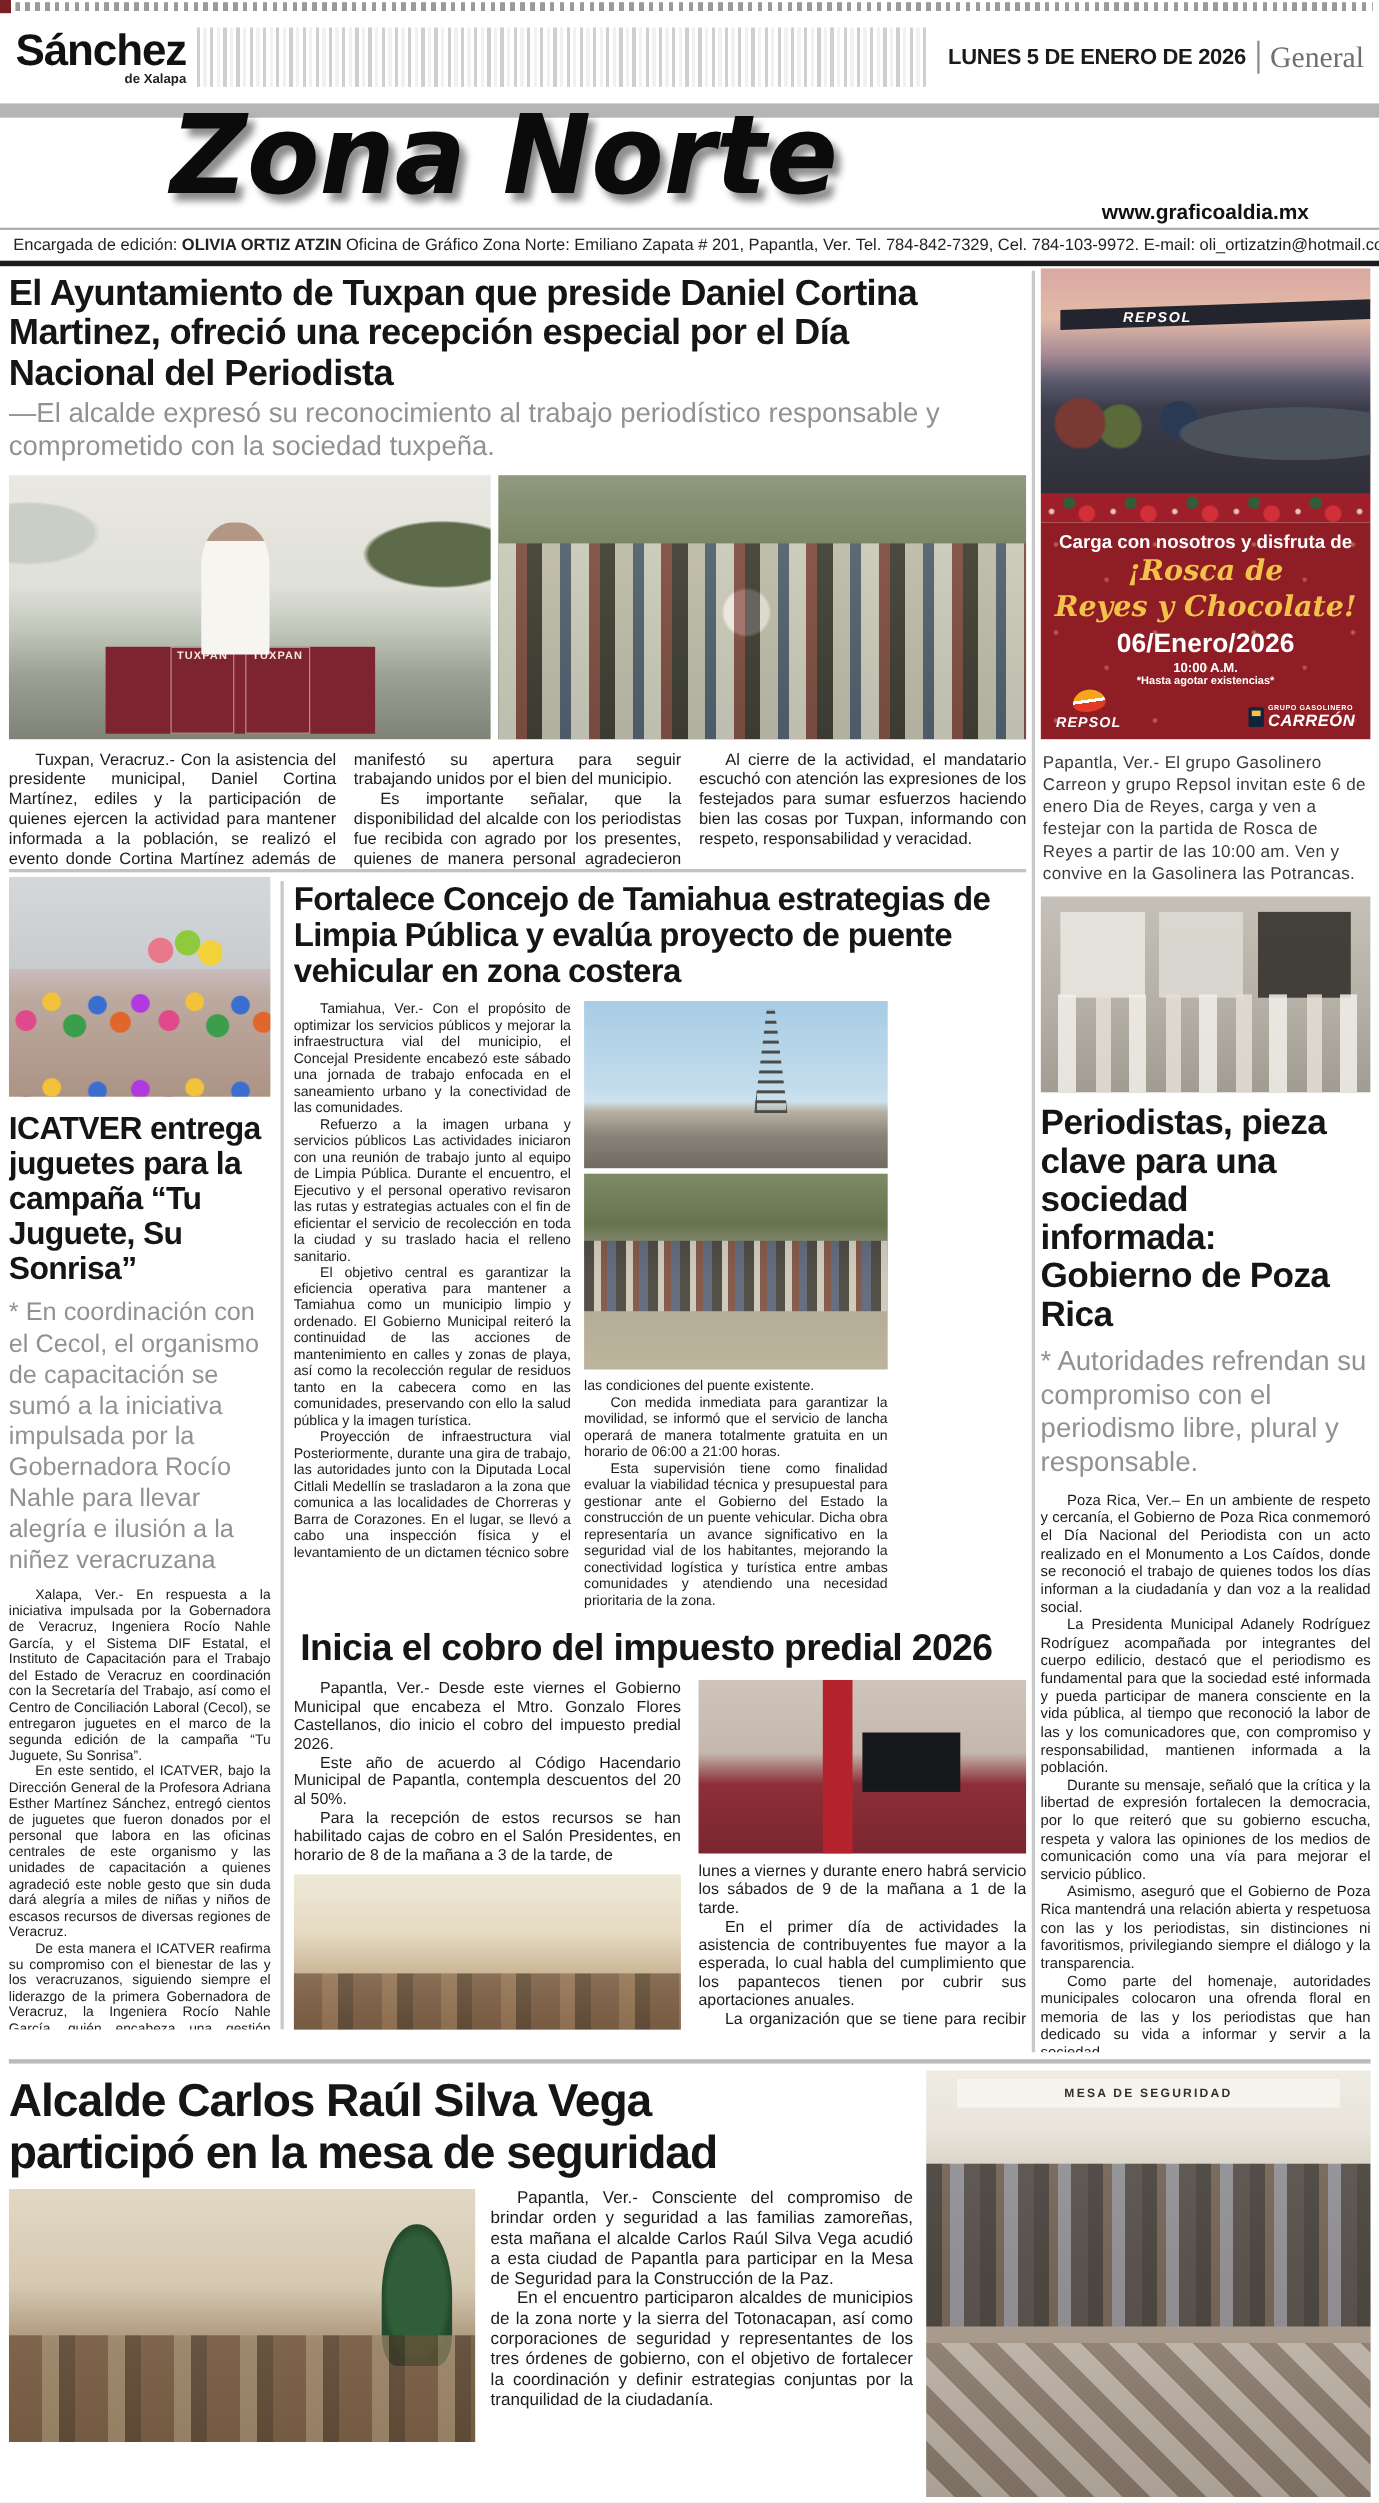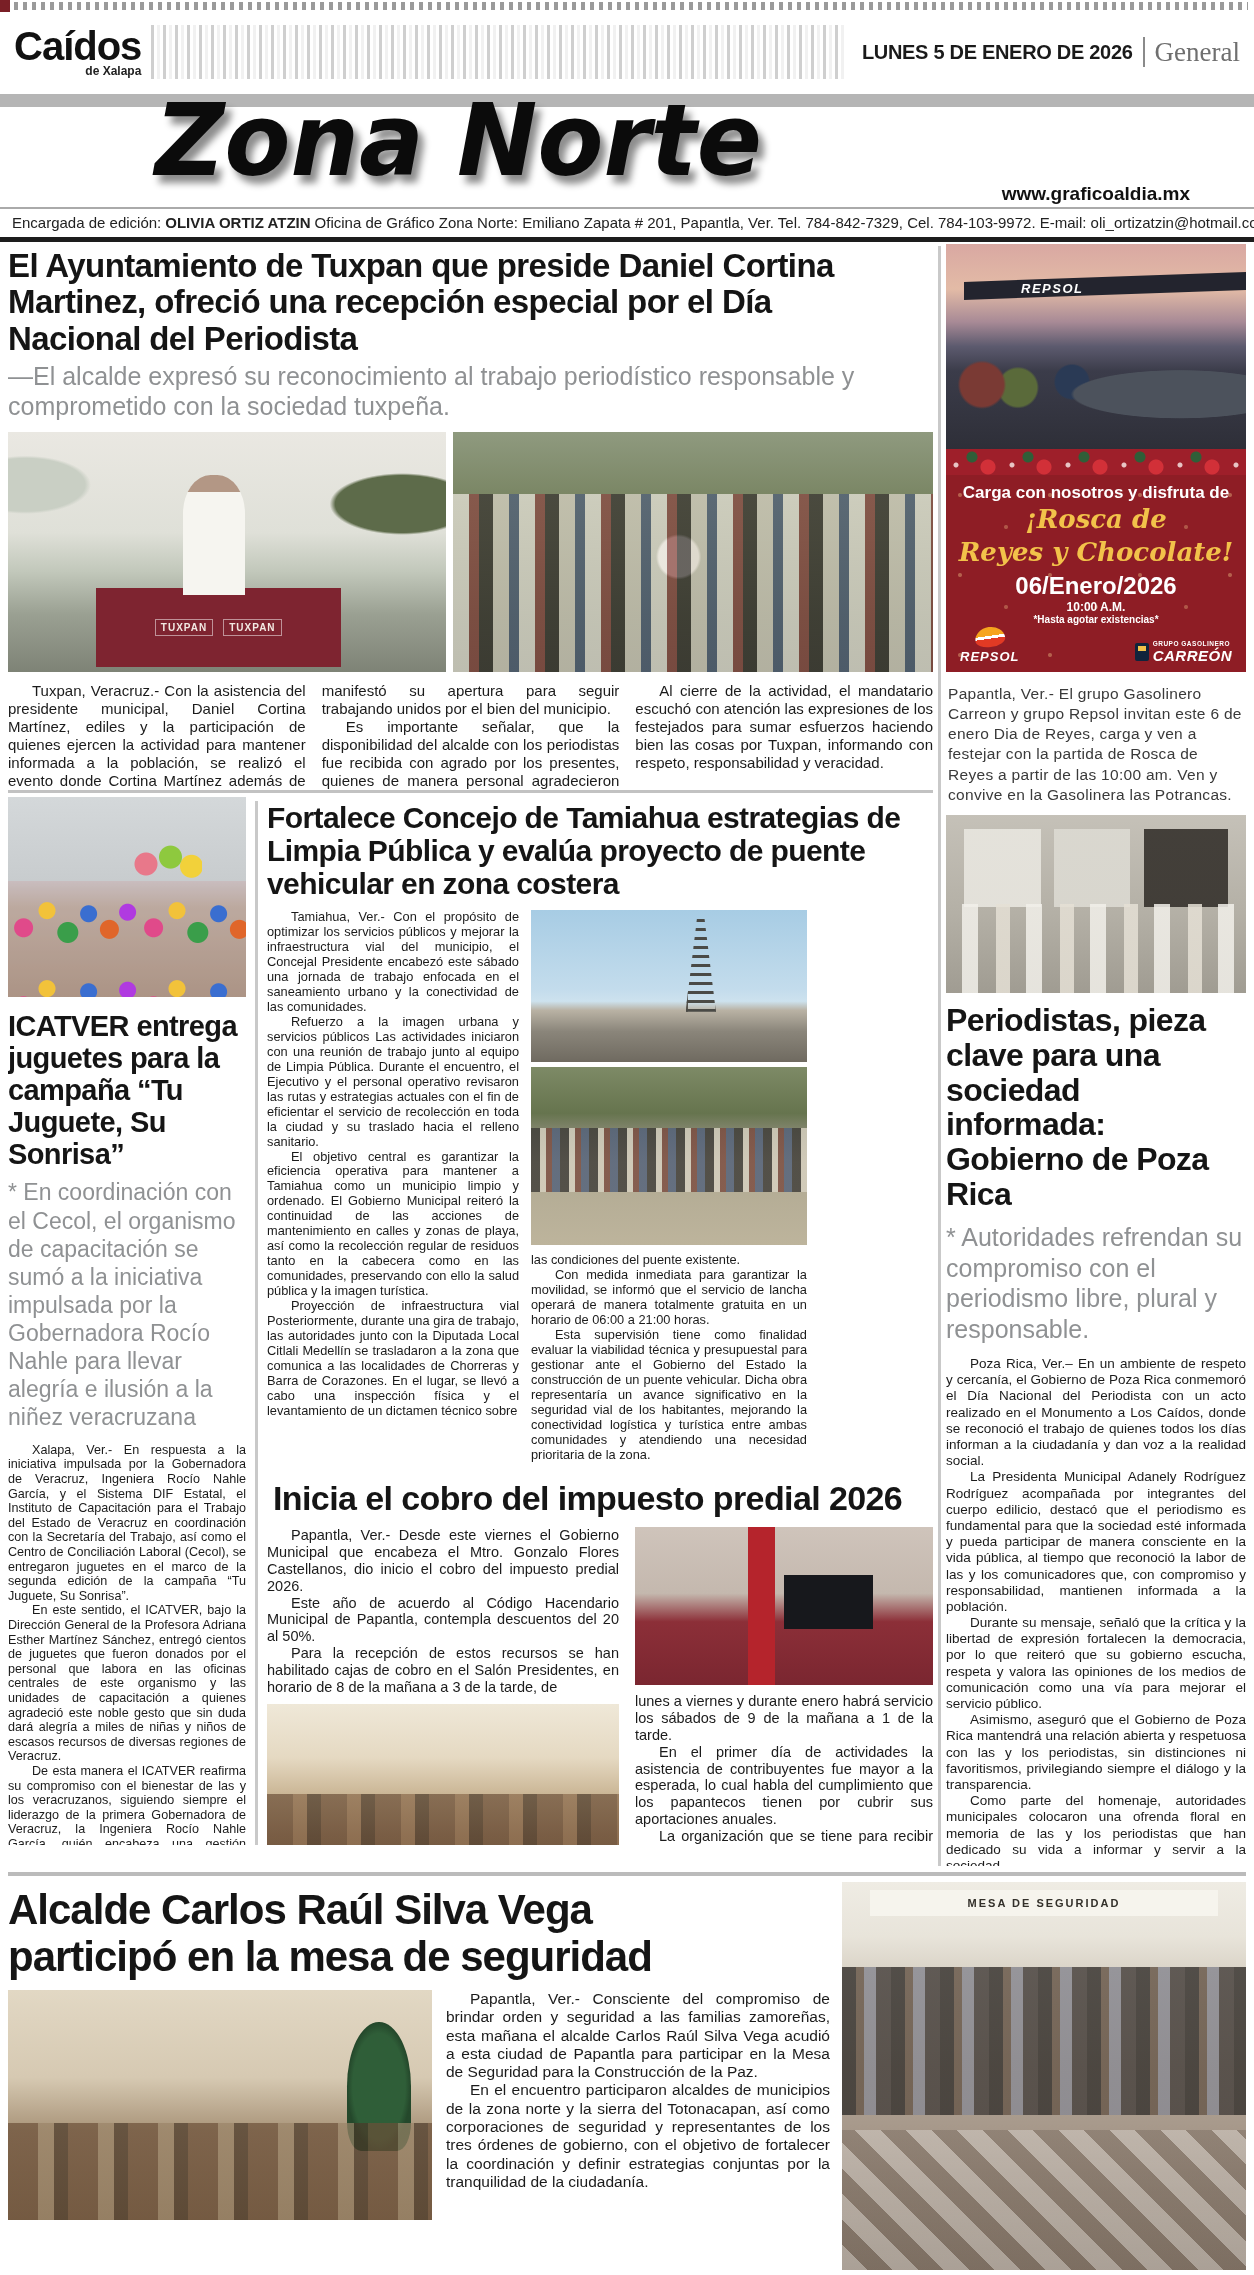--- a/index.html
+++ b/index.html
@@ -45,21 +45,21 @@
   .tuxpan .gsub{font-size:25px;max-width:860px;}
   .tux-photos{display:flex;gap:7px;margin-top:10px;}
   .ph-podium{width:438px;height:240px;
     background:radial-gradient(ellipse at 90% 30%,#5d6b4a 0 12%,rgba(0,0,0,0) 13%),
     radial-gradient(ellipse at 4% 22%,#c9cfc4 0 10%,rgba(0,0,0,0) 11%),
     linear-gradient(180deg,#eae8e2 0%,#dfe0d8 42%,#c2c8bb 58%,#9aa092 76%,#7e8376 100%);}
   .ph-podium::after{content:"";position:absolute;left:40%;bottom:32%;width:14%;height:50%;
     background:linear-gradient(180deg,#b39785 0 14%,#f6f5f0 14% 100%);
     border-radius:45% 45% 8% 8%/32% 32% 0 0;}
   .tux-box{position:absolute;left:20%;bottom:2%;width:56%;height:33%;background:#7e2430;
-    display:flex;gap:10px;align-items:center;justify-content:center;}
+    display:flex;gap:10px;justify-content:center;}
   .tux-badge{color:#f3e9e2;font-size:10px;font-weight:700;letter-spacing:1px;border:1px solid rgba(255,255,255,.5);
     padding:2px 5px;}
   .ph-group{flex:1;height:240px;
     background:radial-gradient(circle at 47% 52%,#f1efe8 0 7%,rgba(0,0,0,0) 8%),
     linear-gradient(180deg,#8f9a7f 0%,#76825f 32%,#5f6b4a 58%,#4d5a3c 78%,#3f4a33 100%);}
   .ph-group::before{content:"";position:absolute;left:0;right:0;top:26%;height:74%;opacity:.75;
     background:repeating-linear-gradient(90deg,#e8e4da 0 16px,#8a4a44 16px 26px,#3a3632 26px 40px,#d8d2c4 40px 56px,#51607a 56px 66px);}
   .tux-cols{display:flex;gap:16px;margin-top:10px;font-size:15px;line-height:1.2;height:132px;overflow:hidden;}
   .tux-cols>div{flex:1;}
   
@@ -184,21 +184,21 @@
 </style>
 </head>
 <body>
 
 <div id="page">
   <div class="corner-chip"></div>
   <div class="top-stripes"></div>
 
   <div class="topbar">
     <div class="brand-block">
-      <div class="brand">Caídos</div>
+      <div class="brand">Sánchez</div>
       <div class="brand-sub">de Xalapa</div>
     </div>
     <div class="barcode"></div>
     <div class="date-sec">
       <span class="issue-date">LUNES 5 DE ENERO DE 2026</span>
       <span class="sec-divider"></span>
       <span class="section-name">General</span>
     </div>
   </div>
 

